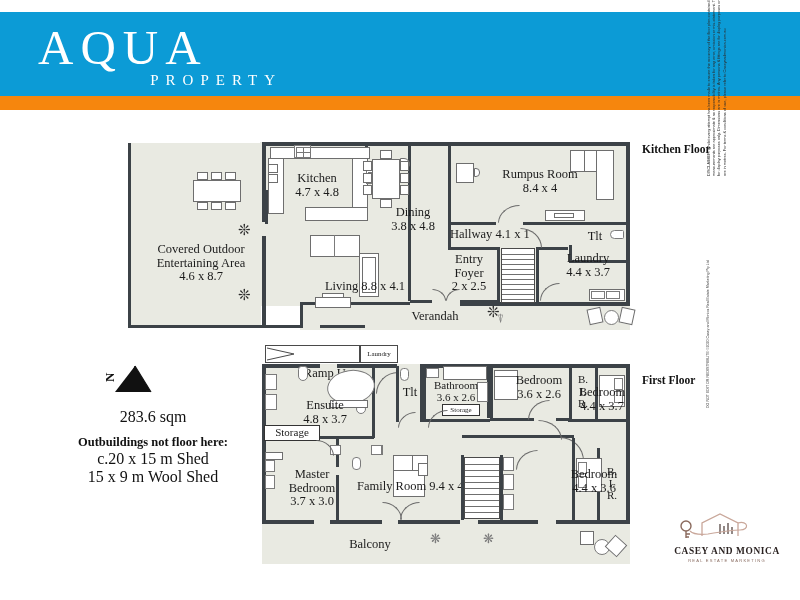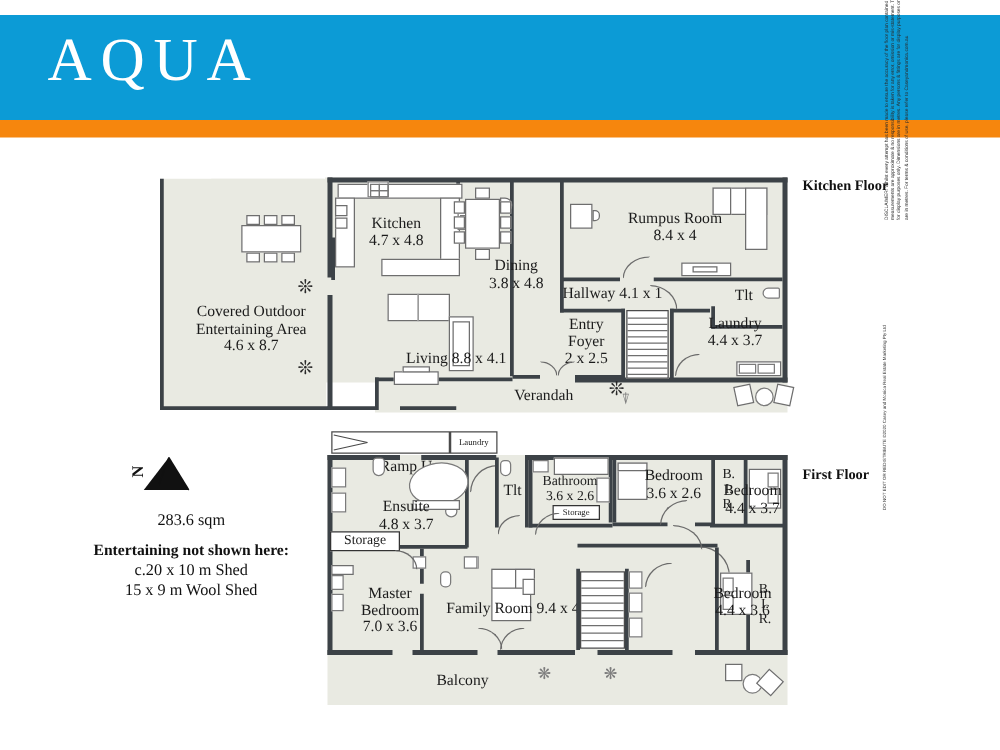--- a/index.html
+++ b/index.html
@@ -38,21 +38,21 @@
   .plant{position:absolute;color:#2a2a2a;font-size:15px;line-height:15px;}
   .plant2{position:absolute;color:#7d7d7d;font-size:12px;line-height:12px;}
 
   .oval{position:absolute;border:1px solid #7b7b7b;border-radius:50%;background:#fff;box-sizing:border-box;}
   .circ{position:absolute;border:1px solid #7b7b7b;border-radius:50%;background:#fff;box-sizing:border-box;}
 
   
   .sideinfo{position:absolute;left:58px;top:408px;width:190px;text-align:center;color:#111;
             font-family:"Liberation Serif",serif;}
   .sideinfo .b{font-weight:bold;font-size:12.5px;}
-  .sideinfo .n{font-size:13px;}
+  .sideinfo .n{font-size:16px;}
   .sideinfo .gap{height:9px;}
 
   .compass{position:absolute;left:105px;top:358px;width:60px;height:44px;}
 
   
   .disc-wrap{position:absolute;left:706px;top:176px;width:210px;height:66px;
              transform:rotate(-90deg);transform-origin:0 0;}
   .disc{font-family:"Liberation Sans",sans-serif;font-size:3.9px;color:#2b2b2b;line-height:5.2px;
         width:205px;letter-spacing:0px;}
   .disc-wrap2{position:absolute;left:706px;top:408px;width:230px;height:16px;
@@ -67,20 +67,21 @@
 </head>
 <body>
 
 <div class="page">
 
   <div class="header-band"></div>
   <div class="orange-band"></div>
 
   <div class="logo">
     <div class="logo-word">AQUA</div>
+    <div class="logo-sub">PROPERTY</div>
   </div>
 
 
   <div class="floortag" style="left:642px;top:143px;">Kitchen Floor</div>
 
   <div class="plan" id="ground">
 
     <div class="floorarea" style="left:169px;top:143px;width:90px;height:180px;"></div>
     <div class="floorarea" style="left:128px;top:143px;width:133px;height:185px;"></div>
     <div class="floorarea" style="left:260px;top:142px;width:370px;height:164px;"></div>
@@ -285,21 +286,21 @@
     <div class="label lbl12" style="left:264px;top:427px;width:56px;">Storage</div>
 
     <div class="w" style="left:336px;top:439px;width:3px;height:28px;"></div>
     <div class="w" style="left:336px;top:475px;width:3px;height:47px;"></div>
     <div class="fix" style="left:265px;top:460px;width:10px;height:12px;"></div>
     <div class="fix" style="left:265px;top:475px;width:10px;height:14px;"></div>
     <div class="thin" style="left:265px;top:452px;width:18px;height:8px;"></div>
     <div class="label lbl14" style="left:272px;top:468px;width:80px;">
       <div>Master</div>
       <div>Bedroom</div>
-      <div>7.0 x 3.6</div>
+      <div>3.7 x 3.0</div>
     </div>
 
     <div class="w" style="left:396px;top:366px;width:3px;height:56px;"></div>
     <div class="w" style="left:420px;top:366px;width:3px;height:56px;"></div>
     <div class="label lbl14" style="left:398px;top:386px;width:24px;">Tlt</div>
     <div class="fix" style="left:400px;top:368px;width:9px;height:13px;border-radius:4px 4px 5px 5px;"></div>
     <div class="swing" style="left:398px;top:412px;width:18px;height:16px;"></div>
 
     <div class="w" style="left:423px;top:366px;width:3px;height:56px;"></div>
     <div class="w" style="left:487px;top:366px;width:3px;height:52px;"></div>
@@ -411,27 +412,38 @@
   <svg class="compass" viewBox="0 0 60 44">
     <polygon points="10,34 46,34 30,8" fill="#111"></polygon>
     <polyline points="30,8 46,34" fill="none" stroke="#111" stroke-width="1.2"></polyline>
     <polyline points="30,8 22,30" fill="none" stroke="#111" stroke-width="1"></polyline>
     <text x="5" y="20" font-family="Liberation Serif, serif" font-size="13" font-weight="bold" fill="#111" transform="rotate(-90 9 20)">N</text>
   </svg>
 
   <div class="sideinfo">
     <div class="n">283.6 sqm</div>
     <div class="gap"></div>
-    <div class="b">Entertaining not shown here:</div>
-    <div class="n">c.20 x 10 m Shed</div>
+    <div class="b">Outbuildings not floor here:</div>
+    <div class="n">c.20 x 15 m Shed</div>
     <div class="n">15 x 9 m Wool Shed</div>
   </div>
 
   <div class="disc-wrap">
     <div class="disc">DISCLAIMER: Whilst every attempt has been made to ensure the accuracy of the floor plan contained here, measurements are approximate &amp; no responsibility is taken for any error, omission or mis-statement. This floor plan is for display purposes only. Dimensions are in metres. Any persons &amp; fittings are for display purposes only. Dimensions are in metres. For terms &amp; conditions of use, please refer to Caseyandmonica.com.au</div>
   </div>
   <div class="disc-wrap2">
     <div class="disc2">DO NOT EDIT OR REDISTRIBUTE
 ©2020 Casey and Monica Real Estate Marketing Pty Ltd</div>
   </div>
 
+  <div class="agency">
+    <svg width="118" height="30" viewBox="0 0 118 30">
+      <path d="M34 24 L34 11 L52 2 L70 11 L70 24" fill="none" stroke="#c9a79a" stroke-width="1.3"></path>
+      <path d="M52 22 L52 12 M56 22 L56 14 M60 22 L60 11 M64 22 L64 15" stroke="#4a3a36" stroke-width="1.2"></path>
+      <path d="M70 11 C80 8 82 18 72 18 C64 18 52 20 40 22 C30 23 24 21 22 19" fill="none" stroke="#c9a79a" stroke-width="1.2"></path>
+      <circle cx="18" cy="14" r="5" fill="none" stroke="#8a6a5d" stroke-width="1.4"></circle>
+      <path d="M18 19 L18 26 M18 22 L22 22 M18 25 L21 25" stroke="#8a6a5d" stroke-width="1.4" fill="none"></path>
+    </svg>
+    <div class="agency-name">CASEY AND MONICA</div>
+    <div class="agency-sub">REAL ESTATE MARKETING</div>
+  </div>
 
 </div>
 
 </body></html>

